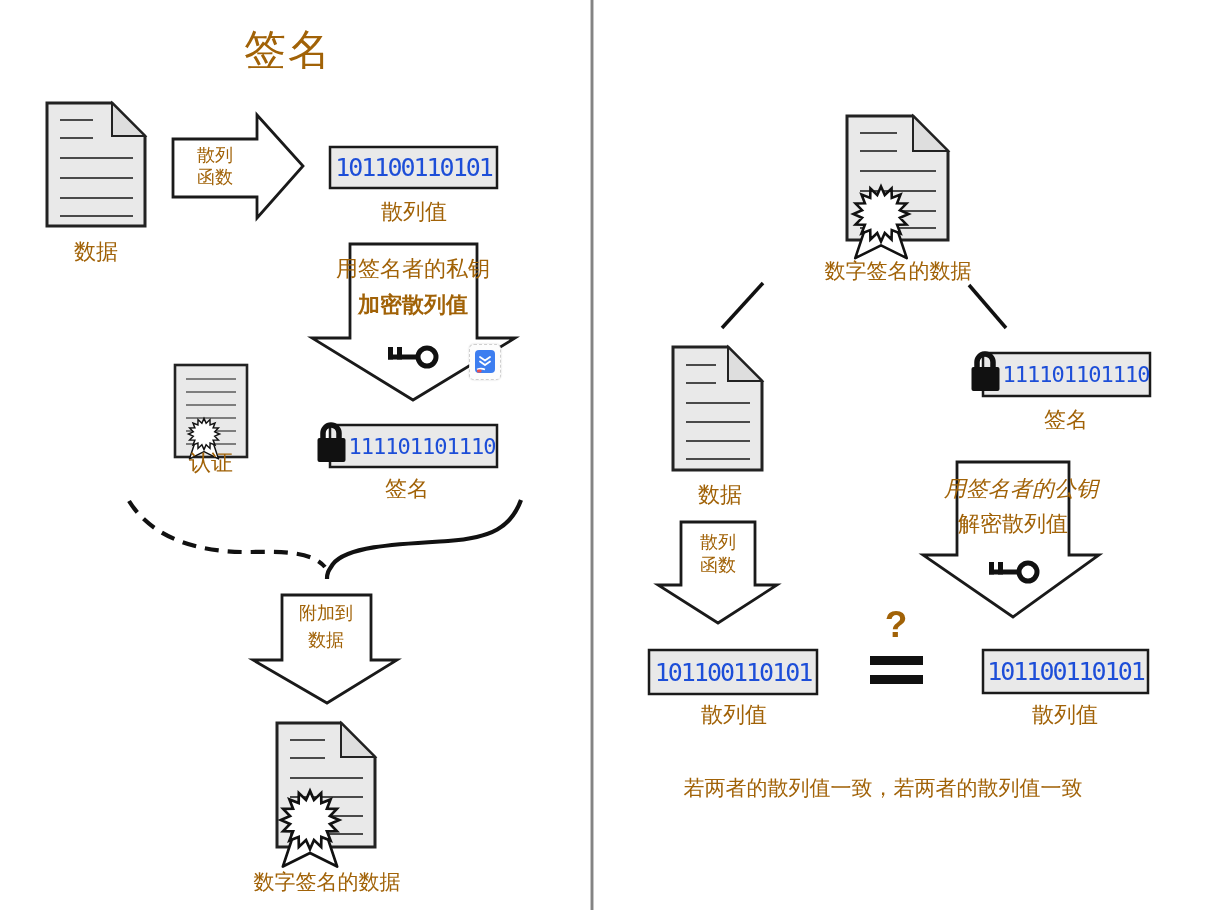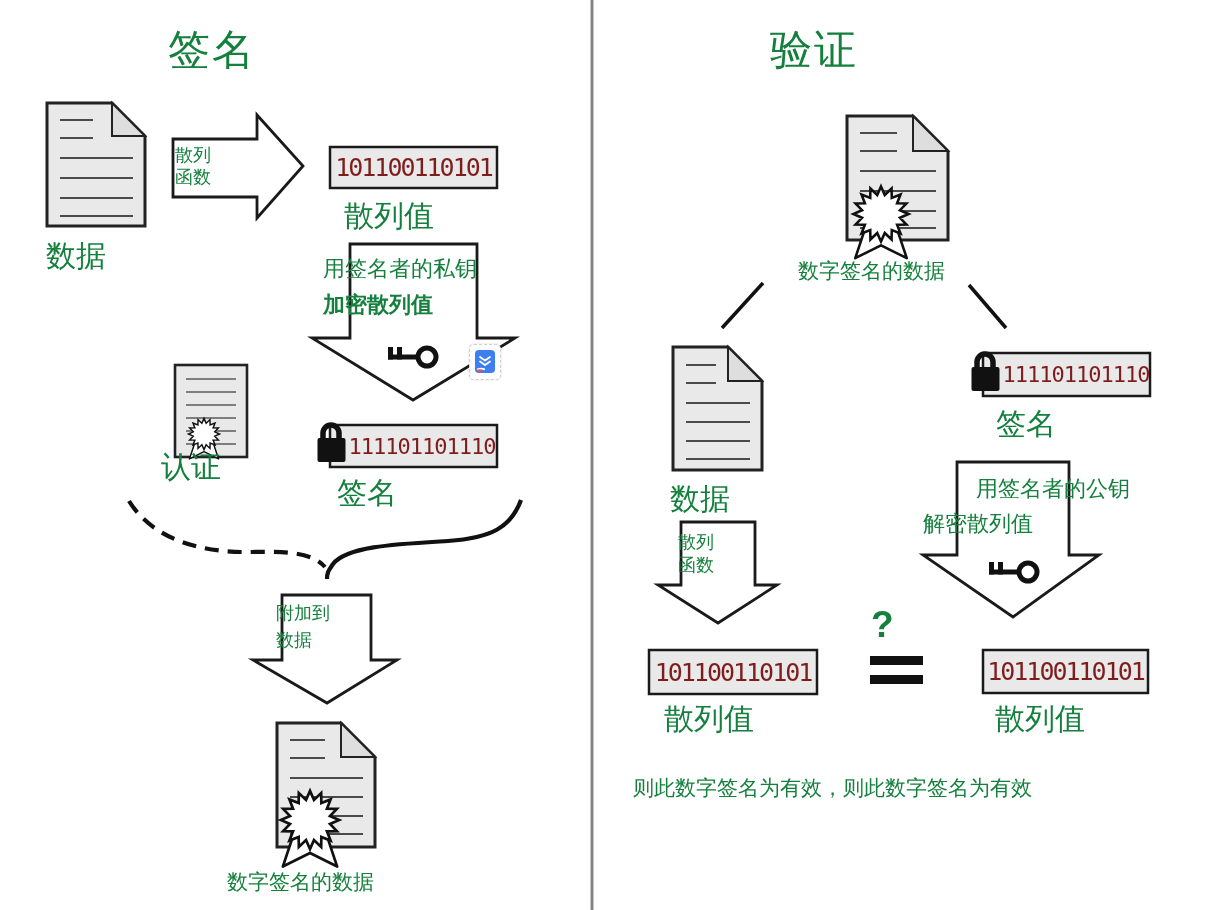--- a/index.html
+++ b/index.html
@@ -1,23 +1,23 @@
 <!DOCTYPE html>
 <html><head>
 <meta charset="utf-8">
 <style>
   html,body{margin:0;padding:0;background:#ffffff;}
   #canvas{position:relative;width:1213px;height:910px;background:#ffffff;overflow:hidden;
           font-family:"Liberation Sans",sans-serif;color:#111;}
   #bg{position:absolute;left:0;top:0;z-index:0;}
-  .lbl{position:absolute;z-index:2;text-align:left;white-space:nowrap;color:#15803d;line-height:1.15;}
+  .lbl{position:absolute;z-index:2;text-align:center;white-space:nowrap;color:#a16207;line-height:1.15;}
   .val{position:absolute;z-index:2;display:flex;align-items:center;justify-content:center;
-       font-family:"DejaVu Sans Mono","Liberation Mono",monospace;color:#7f1d1d;letter-spacing:-2px;}
+       font-family:"DejaVu Sans Mono","Liberation Mono",monospace;color:#1d4ed8;letter-spacing:-2px;}
   .title{font-size:42px;letter-spacing:2px;}
-  .cap{font-size:30px;}
+  .cap{font-size:22px;}
   .arrowtxt{font-size:18px;font-family:Liberation Mono, monospace;}
   .small{font-size:22px;}
   .wm{position:absolute;left:469px;top:344px;width:30px;height:34px;z-index:3;background:#fdfdfd;
       border:1px dashed #cfcfcf;border-radius:5px;display:flex;align-items:center;justify-content:center;
       box-shadow:0 0 2px rgba(0,0,0,.18);}
   .question{font-size:37px;font-weight:bold;}
 </style>
 </head>
 <body>
 
@@ -140,21 +140,20 @@
     <rect x="649" y="650" width="168" height="44" fill="#e9e9e9" stroke="#1a1a1a" stroke-width="2.5"></rect>
     <rect x="983" y="650" width="165" height="43" fill="#e9e9e9" stroke="#1a1a1a" stroke-width="2.5"></rect>
 
     <g>
       <rect x="870" y="656" width="53" height="9" fill="#111"></rect>
       <rect x="870" y="675" width="53" height="9" fill="#111"></rect>
     </g>
   </svg>
 
   <div class="lbl title" style="left:168px;top:26px;width:240px;">签名</div>
-  <div class="lbl title" style="left:770px;top:26px;width:240px;">验证</div>
 
   <div class="lbl cap" style="left:46px;top:239px;width:100px;">数据</div>
   <div class="lbl arrowtxt" style="left:175px;top:146px;width:80px;">散列</div>
   <div class="lbl arrowtxt" style="left:175px;top:168px;width:80px;">函数</div>
 
   <div class="val" style="left:330px;top:146px;width:167px;height:42px;font-size:25px;">101100110101</div>
   <div class="lbl cap" style="left:344px;top:199px;width:140px;">散列值</div>
 
   <div class="lbl small" style="left:323px;top:256px;width:180px;">用签名者的私钥</div>
   <div class="lbl small" style="left:323px;top:292px;width:180px;font-weight:bold;">加密散列值</div>
@@ -171,31 +170,31 @@
 
   <div class="lbl cap" style="left:798px;top:259px;width:200px;font-size:21px;">数字签名的数据</div>
   <div class="lbl cap" style="left:670px;top:482px;width:100px;">数据</div>
 
   <div class="val" style="left:1003px;top:353px;width:146px;height:43px;font-size:22px;letter-spacing:-1px;">111101101110</div>
   <div class="lbl cap" style="left:996px;top:407px;width:140px;">签名</div>
 
   <div class="lbl arrowtxt" style="left:678px;top:533px;width:80px;">散列</div>
   <div class="lbl arrowtxt" style="left:678px;top:556px;width:80px;">函数</div>
 
-  <div class="lbl small" style="left:976px;top:476px;width:180px;">用签名者的公钥</div>
+  <div class="lbl small" style="left:931px;top:476px;width:180px;font-style:italic;">用签名者的公钥</div>
   <div class="lbl small" style="left:923px;top:511px;width:180px;">解密散列值</div>
 
   <div class="lbl question" style="left:871px;top:604px;width:50px;">?</div>
 
   <div class="val" style="left:649px;top:650px;width:168px;height:44px;font-size:25px;">101100110101</div>
   <div class="lbl cap" style="left:664px;top:702px;width:140px;">散列值</div>
   <div class="val" style="left:983px;top:650px;width:165px;height:43px;font-size:25px;">101100110101</div>
   <div class="lbl cap" style="left:995px;top:702px;width:140px;">散列值</div>
 
-  <div class="lbl" style="left:633px;top:776px;width:500px;font-size:21px;">则此数字签名为有效，则此数字签名为有效</div>
+  <div class="lbl" style="left:633px;top:776px;width:500px;font-size:21px;">若两者的散列值一致，若两者的散列值一致</div>
 
   <div class="wm">
     <svg width="22" height="26" viewBox="0 0 22 26">
       <rect x="1" y="1" width="20" height="23" rx="4" fill="#3d7ef0"></rect>
       <path d="M6,8 L11,11.5 L16,8" fill="none" stroke="#ffffff" stroke-width="1.8" stroke-linecap="round" stroke-linejoin="round"></path>
       <path d="M6,12.5 L11,16 L16,12.5" fill="none" stroke="#ffffff" stroke-width="1.8" stroke-linecap="round" stroke-linejoin="round"></path>
       <path d="M3,20.5 q4,-1.8 8,0" fill="none" stroke="#ffffff" stroke-width="1.6"></path>
       <rect x="3" y="20.5" width="4.5" height="3" rx="1" fill="#e85050"></rect>
     </svg>
   </div>

